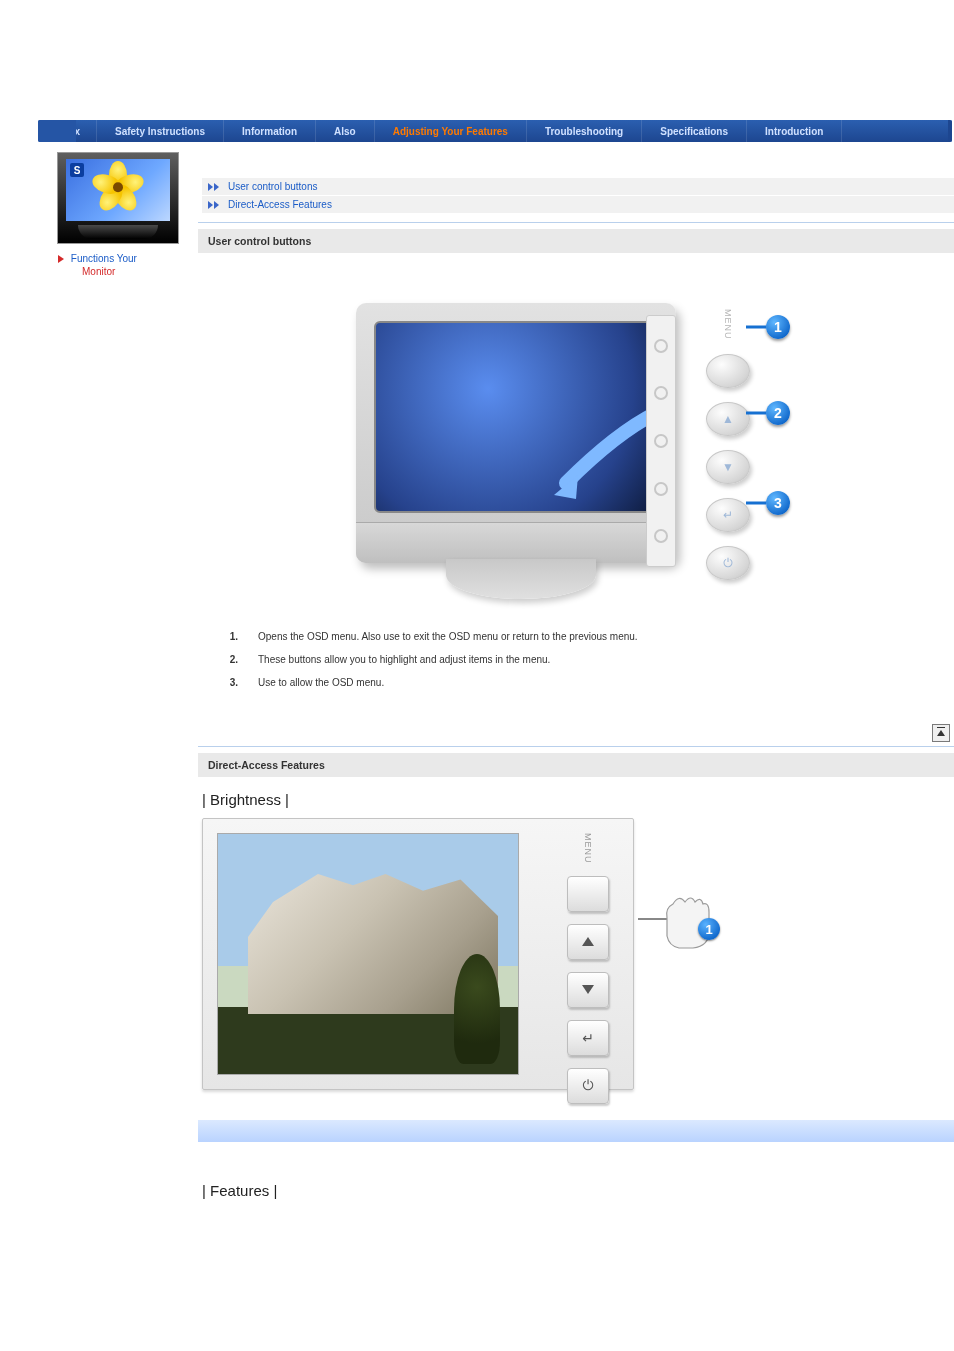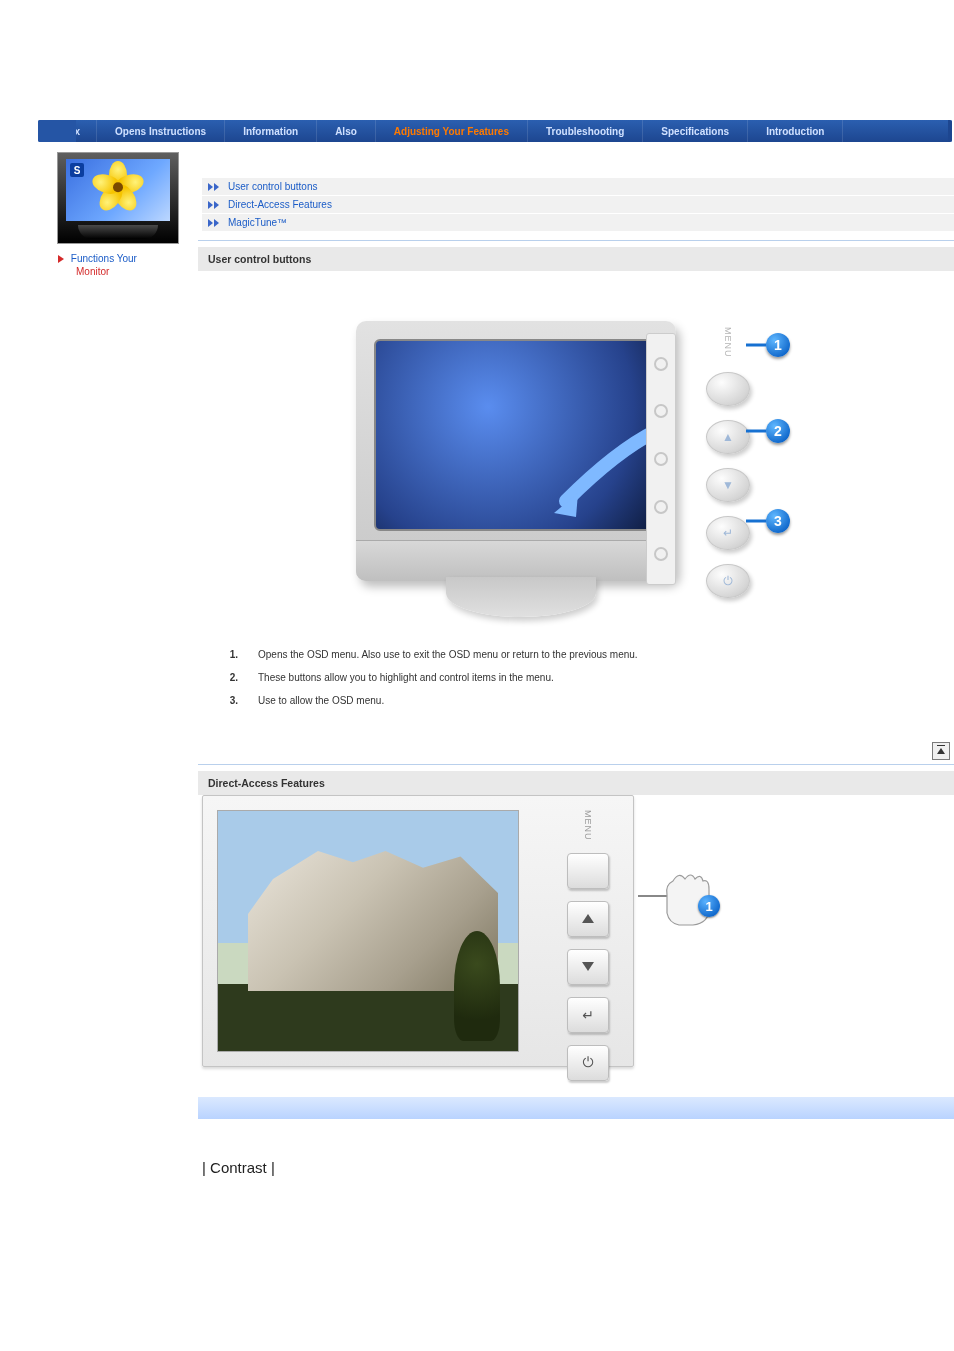--- a/index.html
+++ b/index.html
@@ -115,21 +115,21 @@
     line-height: 1.3;
   }
   .side-arrow {
     display:inline-block; width:0; height:0;
     border-top:4px solid transparent;
     border-bottom:4px solid transparent;
     border-left:6px solid #d42a2a;
     margin-right:4px; vertical-align:middle;
   }
   .side-label a { color:#1b5cc7; text-decoration:none; }
-  .side-label .line2 { color:#d42a2a; margin-left:18px; }
+  .side-label .line2 { color:#d42a2a; margin-left:24px; }
 
   .main {
     flex: 1;
     padding-top: 12px;
   }
 
   .linklist { margin: 24px 0 8px 4px; }
   .linklist .row {
     display:flex; align-items:center;
     background:#f1f1f1;
@@ -338,21 +338,21 @@
   }
 
 </style>
 </head>
 <body>
 
 <div class="page">
 
   <div class="topnav">
     <div class="tab index">Index</div>
-    <div class="tab">Opens Instructions</div>
+    <div class="tab">Safety Instructions</div>
     <div class="tab">Information</div>
     <div class="tab">Also</div>
     <div class="tab active">Adjusting Your Features</div>
     <div class="tab">Troubleshooting</div>
     <div class="tab">Specifications</div>
     <div class="tab">Introduction</div>
     <div class="cap-right"></div>
   </div>
 
   <div class="body-wrap">
@@ -389,27 +389,20 @@
             </span>
           <a href="#">User control buttons</a>
         </div>
         <div class="row">
           <span class="dbl-arrow">
               <span></span>
               <span></span>
             </span>
           <a href="#">Direct-Access Features</a>
         </div>
-        <div class="row">
-          <span class="dbl-arrow">
-              <span></span>
-              <span></span>
-            </span>
-          <a href="#">MagicTune™</a>
-        </div>
       </div>
 
       <div class="hr-thin"></div>
       <div class="section-title">User control buttons</div>
 
       <div class="illus-block">
         <div class="monitor-illus">
           <div class="crt">
             <div class="crt-screen"></div>
             <div class="crt-band"></div>
@@ -446,37 +439,38 @@
         </div>
       </div>
 
       <div class="numlist">
         <div class="row">
           <div class="num">1.</div>
           <div>Opens the OSD menu. Also use to exit the OSD menu or return to the previous menu.</div>
         </div>
         <div class="row">
           <div class="num">2.</div>
-          <div>These buttons allow you to highlight and control items in the menu.</div>
+          <div>These buttons allow you to highlight and adjust items in the menu.</div>
         </div>
         <div class="row">
           <div class="num">3.</div>
           <div>Use to allow the OSD menu.</div>
         </div>
       </div>
 
       <div class="to-top">
         <a href="#" class="to-top-icn">
           <span></span>
         </a>
       </div>
 
       <div class="hr-thin"></div>
       <div class="section-title">Direct-Access Features</div>
 
+      <div class="pipe-title">| Brightness |</div>
 
       <div style="position:relative; width:520px;">
         <div class="bright-card">
           <div class="bright-photo">
             <div class="rock"></div>
             <div class="tree"></div>
           </div>
           <div class="btn-col">
             <div class="mini-label" style="writing-mode:vertical-rl;">MENU</div>
             <div class="mini-btn"></div>
@@ -499,17 +493,17 @@
           <svg viewBox="0 0 90 70">
             <path d="M10 35 L40 35" stroke="#888" stroke-width="2"></path>
             <path d="M45 20 q6 -10 12 -2 q6 -8 10 0 q6 -6 8 2 q6 -2 6 8 l0 20 q0 14 -16 16 l-14 0 q-10 -2 -12 -12 l0 -18 q-2 -10 6 -14 z" fill="#f4f4f4" stroke="#9a9a9a" stroke-width="1.2"></path>
           </svg>
         </div>
         <div class="callout-badge" style="left:500px; top:100px; right:auto;">1</div>
       </div>
 
       <div class="blue-band"></div>
 
-      <div class="pipe-title">| Contrast |</div>
+      <div class="pipe-title">| Features |</div>
 
     </div>
   </div>
 </div>
 
 </body></html>

